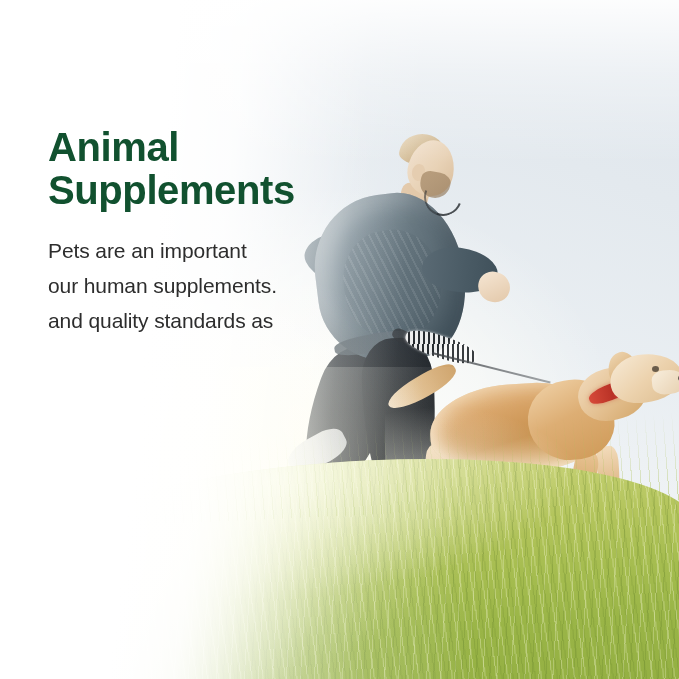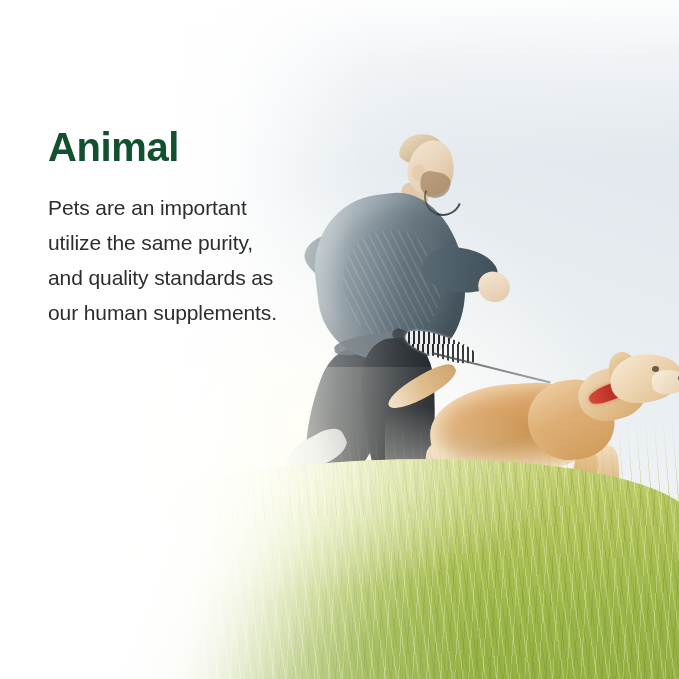--- a/index.html
+++ b/index.html
@@ -570,22 +570,22 @@
     <div class="grass-wash"></div>
 
     <div class="haze-overlay"></div>
     <div class="left-fade"></div>
     <div class="top-fade"></div>
   </div>
 
   <div class="copy">
     <h1 class="headline">
       <span class="hl-line">Animal</span>
+      <span class="hl-line">Supplements</span>
     </h1>
     <p class="body-copy">
       <span class="bc-line">Pets are an important</span>
-      <span class="bc-line">utilize the same purity,</span>
+      <span class="bc-line">our human supplements.</span>
       <span class="bc-line">and quality standards as</span>
-      <span class="bc-line">our human supplements.</span>
     </p>
   </div>
 
 </div>
 
 </body></html>

